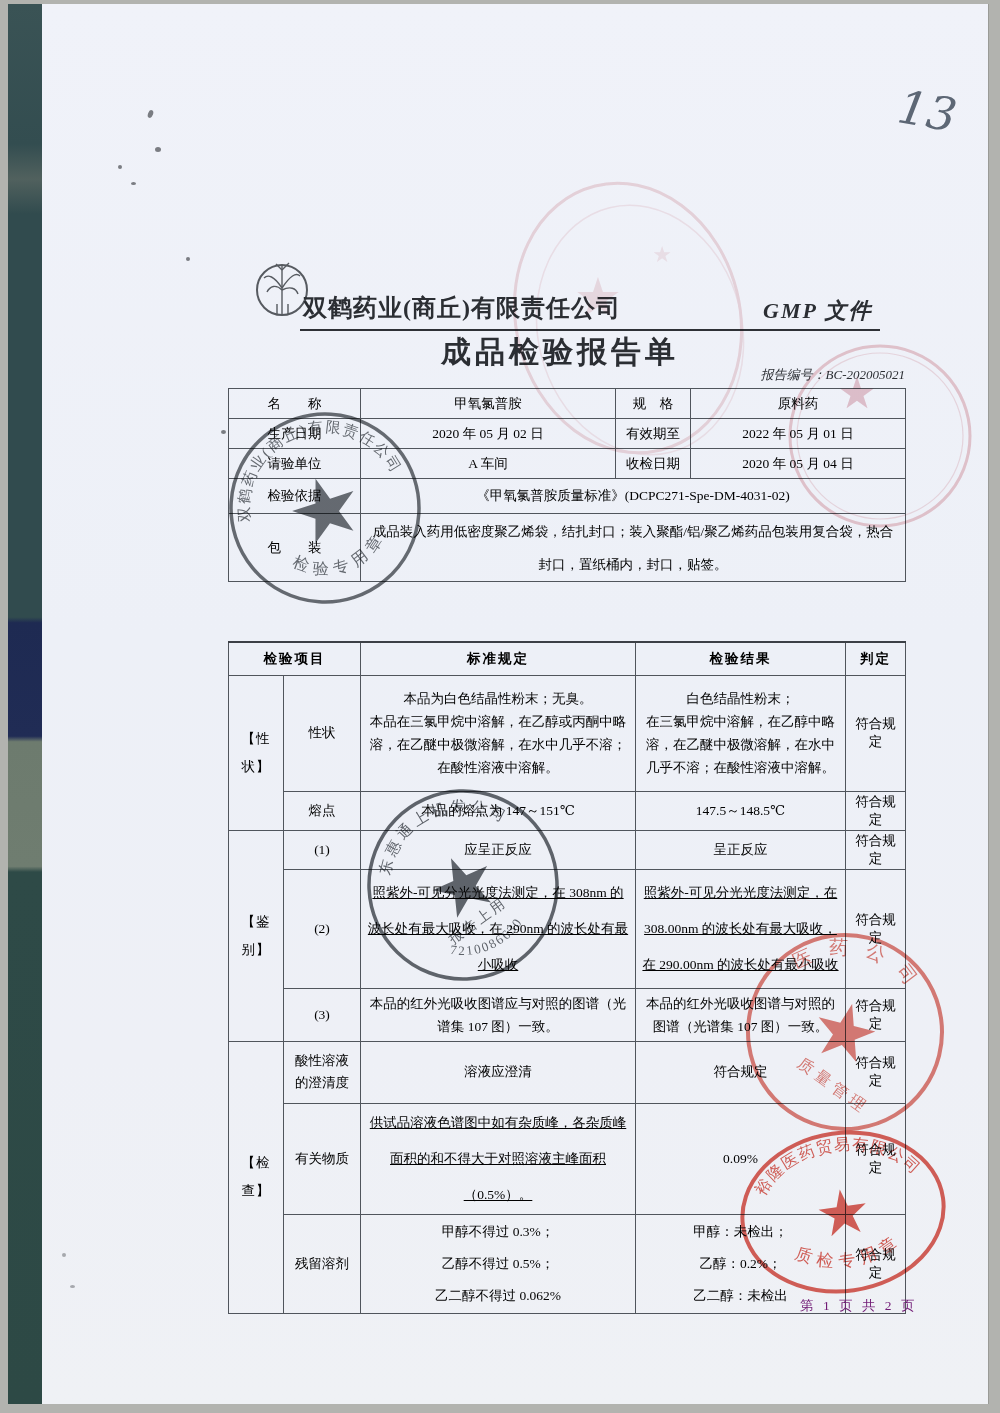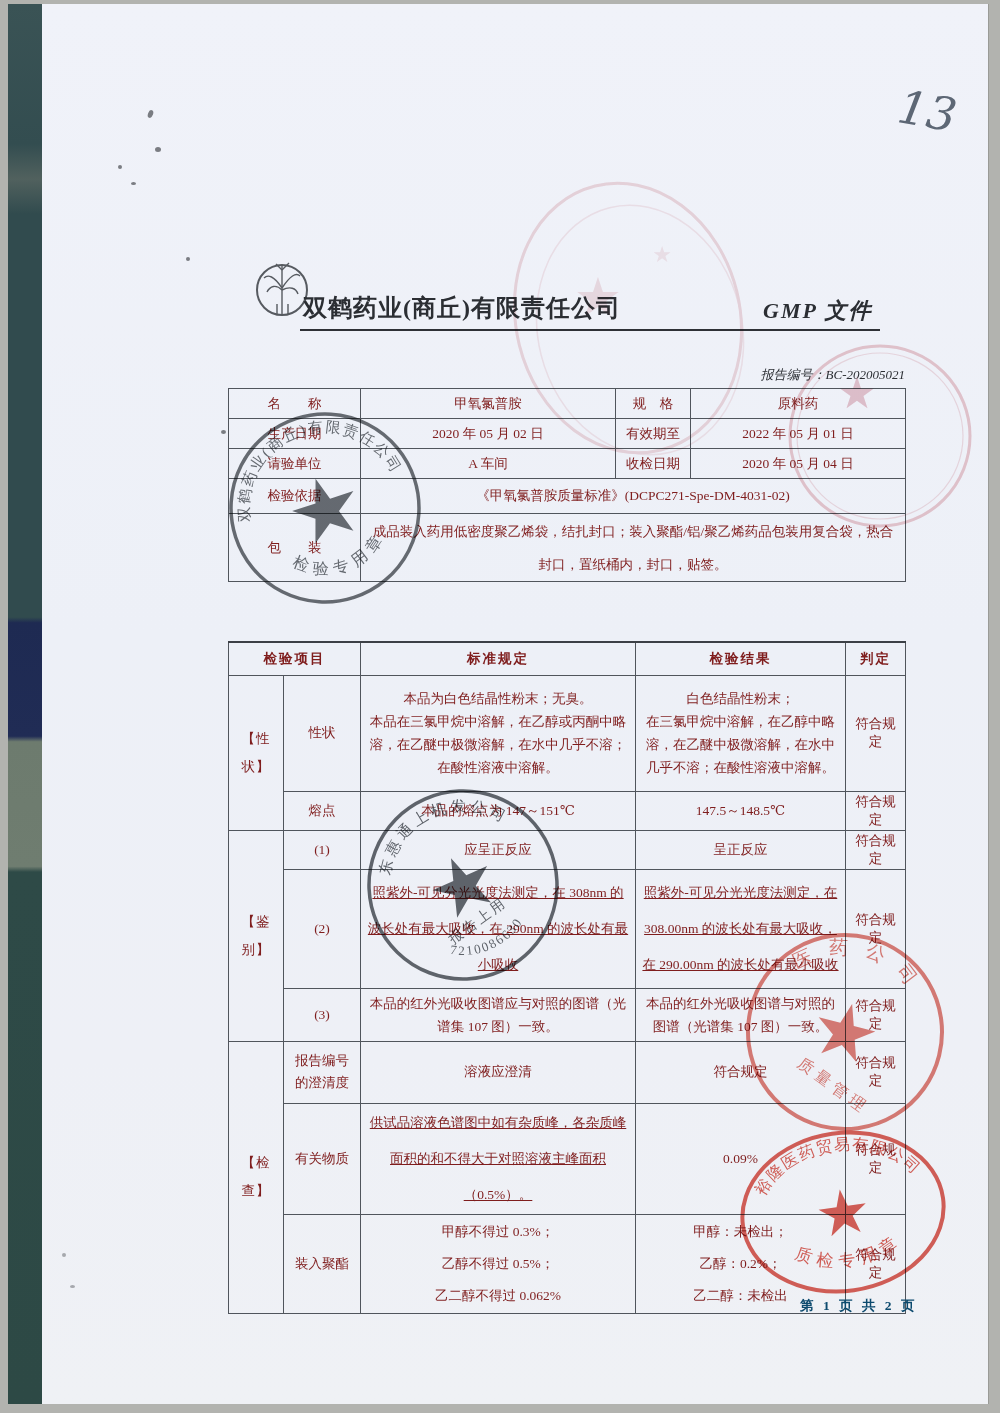--- a/index.html
+++ b/index.html
@@ -13,23 +13,23 @@
            #3a5355 0%,#334d50 10%,#51615e 12.5%,#314b4e 15%,
            #314b4e 43.8%,#1e2a52 44.2%,#202c55 52.3%,
            #6d7b6e 52.7%,#6f7d70 61.6%,
            #2e4a47 62%,#2d4945 100%);}
   .txt{position:absolute;color:#2b2e33;}
   .company{font-size:24px;font-weight:bold;letter-spacing:1px;}
   .gmp{font-size:22px;font-weight:bold;letter-spacing:2px;font-style:italic;}
   .rule{position:absolute;background:#2e3136;height:2px;}
   .title{font-size:30px;font-weight:bold;letter-spacing:4px;text-align:center;}
   .repno{font-size:13px;text-align:right;}
-  .footer{font-size:13.5px;letter-spacing:3px;color:#0c4a6e;font-weight:bold;}
+  .footer{font-size:13.5px;letter-spacing:3px;color:#701a75;}
   table{border-collapse:collapse;table-layout:fixed;position:absolute;
-        font-size:13.5px;color:#7f1d1d;}
+        font-size:13.5px;color:#000000;}
   td,th{border:1px solid #50555c;text-align:center;vertical-align:middle;
         padding:1px 6px;overflow:hidden;font-weight:normal;}
   #results-table{border-top:2px solid #3c4046;}
   .pre{white-space:pre-line;}
   .lh23{line-height:23px;}
   .lh30{line-height:36px;text-decoration:underline;}
   .lh32{line-height:32px;}
   .lh33{line-height:33px;}
   .hdr{font-weight:bold;letter-spacing:2px;}
   .grp span{display:inline-block;width:36px;word-break:break-all;line-height:28px;letter-spacing:1px;}
@@ -67,20 +67,21 @@
       <path d="M30 32 C24 26 18 28 15 34"></path>
       <path d="M30 32 C38 28 44 30 46 36"></path>
       <path d="M25 56 L25 46 M36 56 L36 46"></path>
       <path d="M30 12 L24 6 M30 12 L37 5"></path>
     </g>
   </svg>
 
   <div class="txt company" style="left:303px;top:292px;">双鹤药业(商丘)有限责任公司</div>
   <div class="txt gmp" style="left:763px;top:296px;">GMP 文件</div>
   <div class="rule" style="left:300px;top:329px;width:580px;"></div>
+  <div class="txt title" style="left:415px;top:332px;width:290px;">成品检验报告单</div>
   <div class="txt repno" style="left:610px;top:366px;width:295px;font-style:italic;"><span>报告编号：</span><span>BC-202005021</span></div>
 
   <table id="info-table" style="left:228px;top:388px;width:677px;">
     <colgroup>
         <col style="width:132px">
         <col style="width:255px">
         <col style="width:75px">
         <col style="width:215px">
       </colgroup>
     <tbody>
@@ -157,34 +158,34 @@
         <td>符合规定</td>
       </tr>
       <tr style="height:53px">
         <td class="item">(3)</td>
         <td class="pre lh23">本品的红外光吸收图谱应与对照的图谱（光谱集 107 图）一致。</td>
         <td class="pre lh23">本品的红外光吸收图谱与对照的图谱（光谱集 107 图）一致。</td>
         <td>符合规定</td>
       </tr>
       <tr style="height:62px">
         <td rowspan="3" class="grp"><span>【检查】</span></td>
-        <td class="item">报告编号
+        <td class="item">酸性溶液
 的澄清度</td>
         <td>溶液应澄清</td>
         <td>符合规定</td>
         <td>符合规定</td>
       </tr>
       <tr style="height:95px">
         <td class="item">有关物质</td>
         <td class="pre lh30">供试品溶液色谱图中如有杂质峰，各杂质峰面积的和不得大于对照溶液主峰面积（0.5%）。</td>
         <td>0.09%</td>
         <td>符合规定</td>
       </tr>
       <tr style="height:98px">
-        <td class="item">装入聚酯</td>
+        <td class="item">残留溶剂</td>
         <td class="pre lh32">甲醇不得过 0.3%；
 乙醇不得过 0.5%；
 乙二醇不得过 0.062%</td>
         <td class="pre lh32">甲醇：未检出；
 乙醇：0.2%；
 乙二醇：未检出</td>
         <td>符合规定</td>
       </tr>
     </tbody>
   </table>

